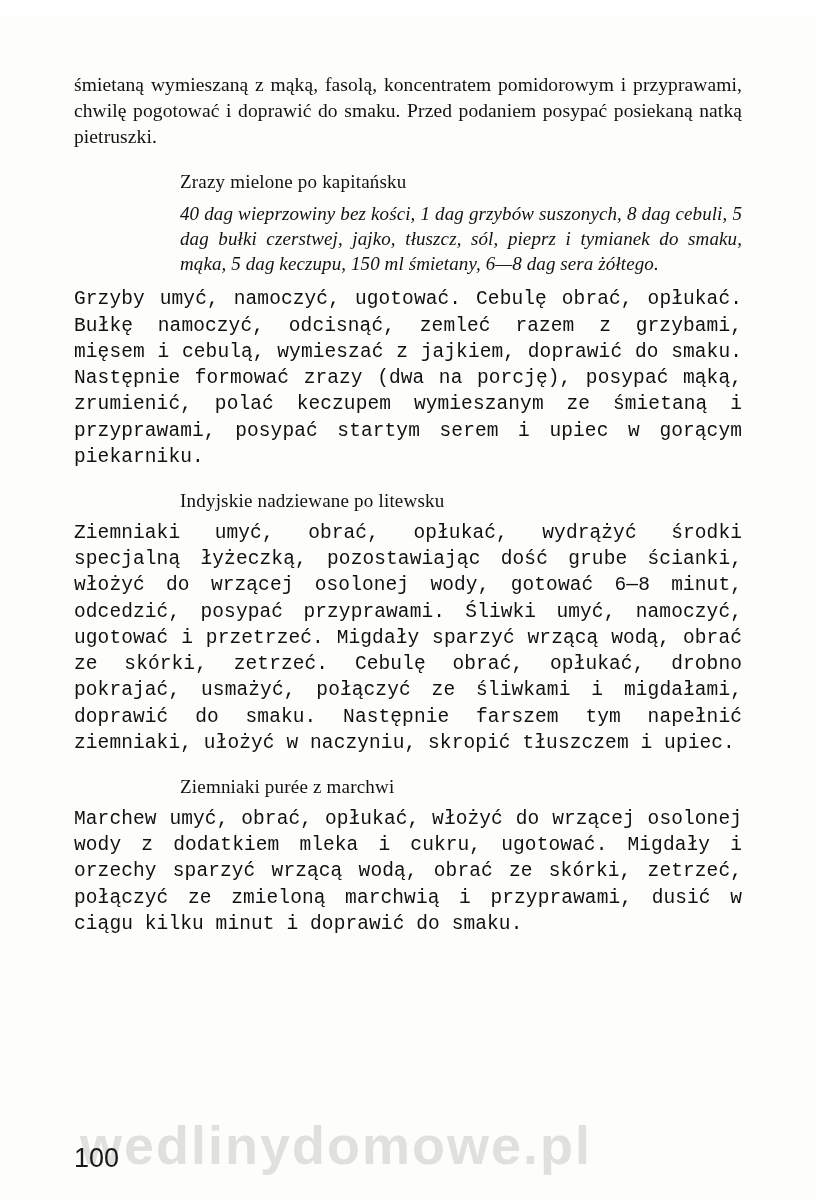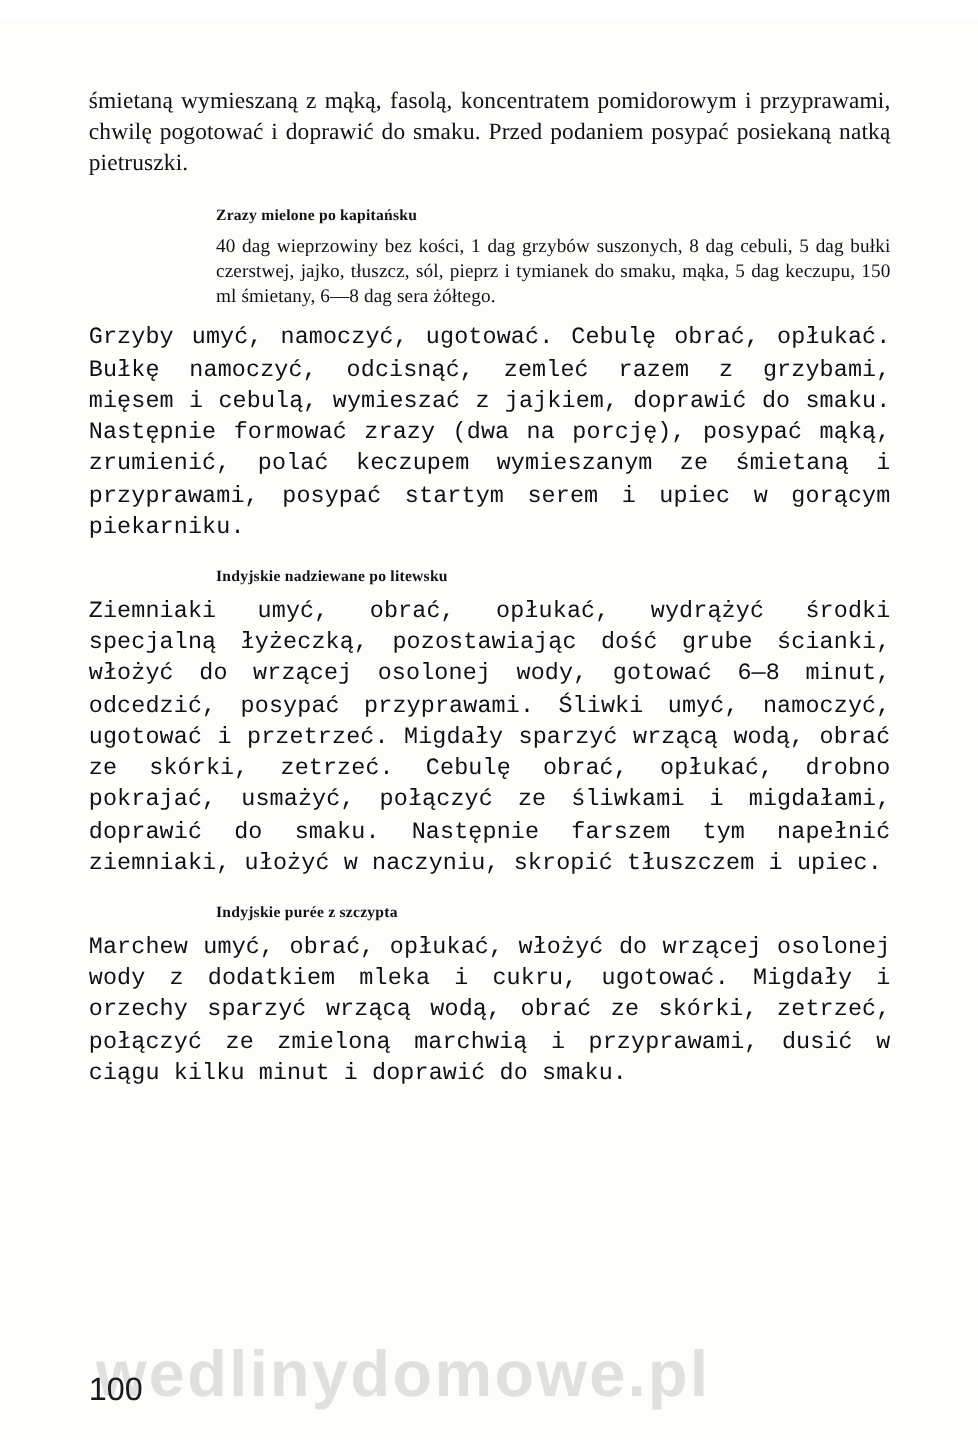--- a/index.html
+++ b/index.html
@@ -34,33 +34,34 @@
     font-size: 19.5px;
     line-height: 1.345;
     text-align: justify;
     text-justify: inter-word;
     letter-spacing: 0.1px;
   }
   .body-para {
     margin-bottom: 0;
   }
   .recipe-title {
-    font-weight: bold;
-    font-size: 13px;
+    font-weight: normal;
+    font-size: 19px;
     margin: 20px 0 8px 0;
     padding-left: 106px;
     text-align: left;
     letter-spacing: 0.2px;
   }
   .ingredients {
     padding-left: 106px;
-    font-size: 16px;
+    font-size: 19px;
     line-height: 1.33;
     text-align: justify;
     margin-bottom: 10px;
+    font-style: italic;
   }
   .instructions {
     margin-top: 8px;
     font-family: Liberation Mono, monospace;
   }
 
   .page-number {
     position: absolute;
     left: 74px;
     top: 1127px;
@@ -92,21 +93,21 @@
 
     <p class="body-para">śmietaną wymieszaną z mąką, fasolą, koncentratem pomidorowym i przyprawami, chwilę pogotować i doprawić do smaku. Przed podaniem posypać posiekaną natką pietruszki.</p>
 
     <h2 class="recipe-title">Zrazy mielone po kapitańsku</h2>
     <p class="ingredients">40 dag wieprzowiny bez kości, 1 dag grzybów suszonych, 8 dag cebuli, 5 dag bułki czerstwej, jajko, tłuszcz, sól, pieprz i tymianek do smaku, mąka, 5 dag keczupu, 150 ml śmietany, 6—8 dag sera żółtego.</p>
     <p class="instructions">Grzyby umyć, namoczyć, ugotować. Cebulę obrać, opłukać. Bułkę namoczyć, odcisnąć, zemleć razem z grzybami, mięsem i cebulą, wymieszać z jajkiem, doprawić do smaku. Następnie formować zrazy (dwa na porcję), posypać mąką, zrumienić, polać keczupem wymieszanym ze śmietaną i przyprawami, posypać startym serem i upiec w gorącym piekarniku.</p>
 
     <h2 class="recipe-title">Indyjskie nadziewane po litewsku</h2>
     <p class="instructions">Ziemniaki umyć, obrać, opłukać, wydrążyć środki specjalną łyżeczką, pozostawiając dość grube ścianki, włożyć do wrzącej osolonej wody, gotować 6—8 minut, odcedzić, posypać przyprawami. Śliwki umyć, namoczyć, ugotować i przetrzeć. Migdały sparzyć wrzącą wodą, obrać ze skórki, zetrzeć. Cebulę obrać, opłukać, drobno pokrajać, usmażyć, połączyć ze śliwkami i migdałami, doprawić do smaku. Następnie farszem tym napełnić ziemniaki, ułożyć w naczyniu, skropić tłuszczem i upiec.</p>
 
-    <h2 class="recipe-title">Indyjskie purée z szczypta</h2>
+    <h2 class="recipe-title">Ziemniaki purée z marchwi</h2>
     <p class="instructions">Marchew umyć, obrać, opłukać, włożyć do wrzącej osolonej wody z dodatkiem mleka i cukru, ugotować. Migdały i orzechy sparzyć wrzącą wodą, obrać ze skórki, zetrzeć, połączyć ze zmieloną marchwią i przyprawami, dusić w ciągu kilku minut i doprawić do smaku.</p>
 
   </div>
 
   <div class="watermark">wedlinydomowe.pl</div>
   <div class="page-number">100</div>
 
 </div>
 
 </body></html>

